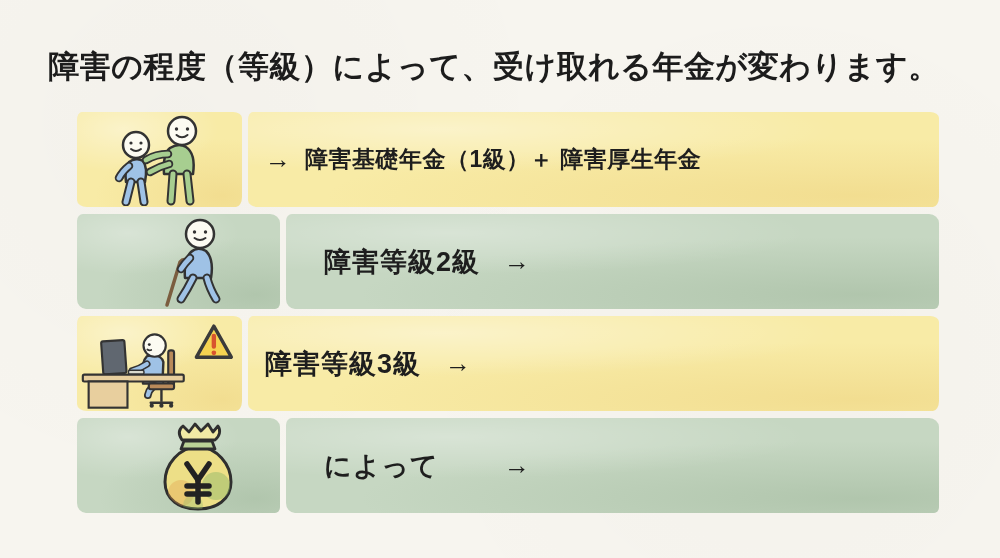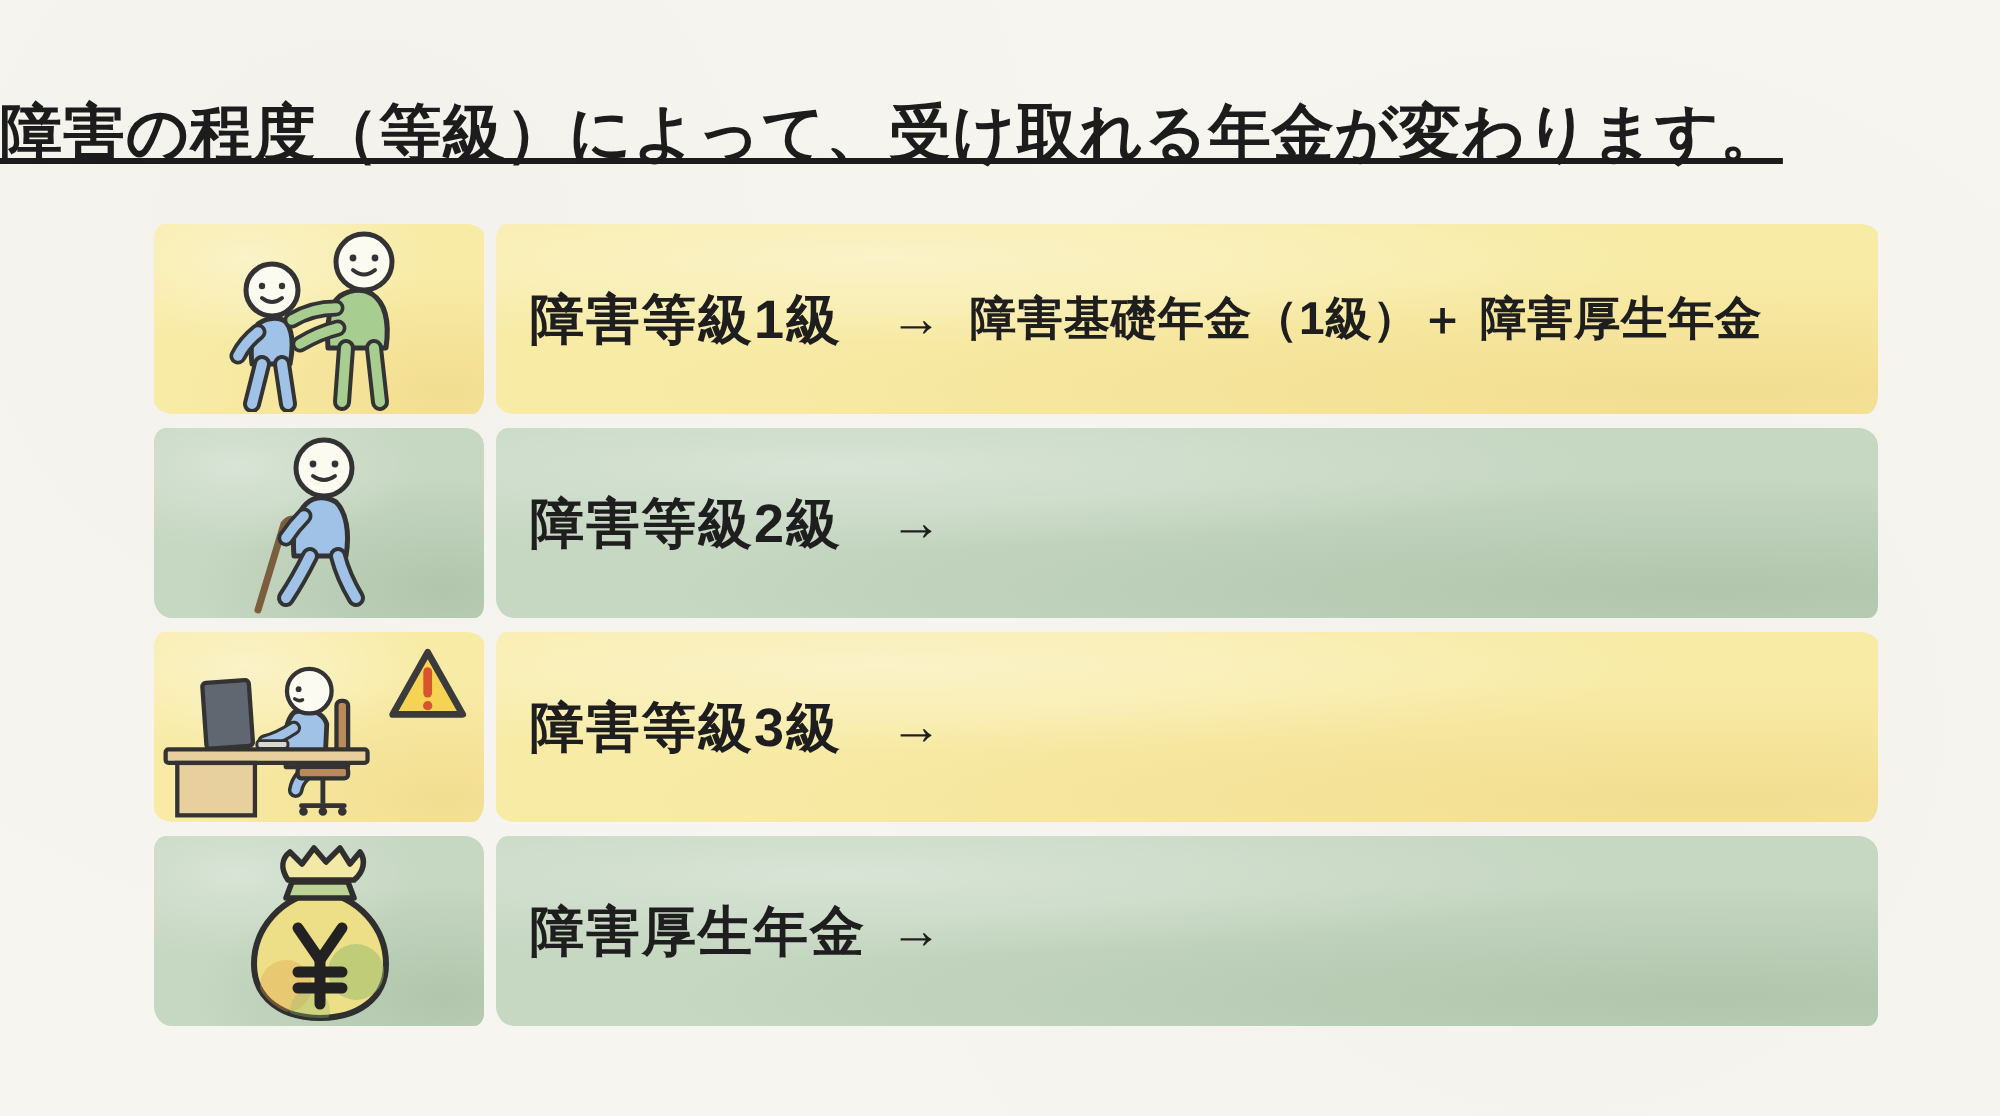--- a/index.html
+++ b/index.html
@@ -7,23 +7,22 @@
     width:1000px;height:558px;position:relative;overflow:hidden;
     background:
       radial-gradient(circle at 18% 22%, rgba(0,0,0,0.016), transparent 42%),
       radial-gradient(circle at 78% 65%, rgba(0,0,0,0.016), transparent 45%),
       #f7f5ef;
     font-family:"Liberation Sans","DejaVu Sans",sans-serif;
     color:#1e1e1e;
   }
   .title{
     position:absolute;top:46px;left:0;right:12px;
-    font-size:31px;font-weight:bold;letter-spacing:0.5px;
+    text-align:center;font-size:31px;font-weight:bold;letter-spacing:0.5px;
     color:#1c1c1c;
-    text-decoration:underline;
   }
   .table{position:absolute;left:77px;top:112px;width:862px;}
   .row{display:flex;gap:6px;margin-bottom:7px;height:95px;}
   .icon-cell{
     width:165px;flex:0 0 165px;display:flex;align-items:center;justify-content:center;
   }
   .content-cell{
     flex:1;display:flex;align-items:center;padding-left:17px;box-sizing:border-box;
   }
   .theme-yellow{
@@ -32,20 +31,21 @@
       radial-gradient(140% 110% at 88% 88%, rgba(226,186,88,0.28) 0%, rgba(226,186,88,0) 55%),
       #f8eba6;
     border-radius:5px 9px 6px 10px / 8px 6px 10px 7px;
   }
   .theme-green{
     background:
       radial-gradient(120% 95% at 25% 20%, rgba(255,255,255,0.32) 0%, rgba(255,255,255,0) 46%),
       radial-gradient(140% 110% at 88% 85%, rgba(116,148,112,0.26) 0%, rgba(116,148,112,0) 55%),
       #c6d7c2;
     border-radius:6px 10px 5px 9px / 7px 9px 6px 10px;
+    padding-left:38px;
   }
   .label{
     width:180px;flex:0 0 180px;font-size:27px;font-weight:bold;letter-spacing:1px;
   }
   .arrow{
     width:40px;flex:0 0 40px;font-size:26px;font-weight:bold;text-align:left;
   }
   .value{font-size:23px;font-weight:bold;line-height:1.35;letter-spacing:0.5px;text-align:right;}
   .value span{display:block;}
   svg .outline{stroke:#333;stroke-width:2.5;stroke-linecap:round;stroke-linejoin:round;}
@@ -85,21 +85,20 @@
           <circle cx="56" cy="29" r="1.6" fill="#333"></circle>
           <path d="M46,35 Q51,39 56,35" stroke="#333" stroke-width="2" fill="none" stroke-linecap="round"></path>
 
           <path d="M83,40 C74,40 66,43 61,46" stroke="#333" stroke-width="8.5" stroke-linecap="round" fill="none"></path>
           <path d="M83,40 C74,40 66,43 61,46" stroke="#a7ce90" stroke-width="4.8" stroke-linecap="round" fill="none"></path>
           <path d="M84,50 C76,52 70,55 65,58" stroke="#333" stroke-width="8.5" stroke-linecap="round" fill="none"></path>
           <path d="M84,50 C76,52 70,55 65,58" stroke="#a7ce90" stroke-width="4.8" stroke-linecap="round" fill="none"></path>
         </svg>
       </div>
       <div class="content-cell theme-yellow">
-        <div class="label">障害等級1級</div>
         <div class="arrow">→</div>
         <div class="value">
           <span>障害基礎年金（1級）＋ 障害厚生年金</span>
           <span></span>
         </div>
       </div>
     </div>
 
     <div class="row">
       <div class="icon-cell theme-green">
@@ -188,19 +187,19 @@
           <g stroke="#222" stroke-width="5.5" stroke-linecap="round" fill="none">
             <path d="M64,44 L75,60"></path>
             <path d="M86,44 L75,60"></path>
             <path d="M75,60 L75,82"></path>
             <path d="M64,66 L86,66"></path>
             <path d="M64,74 L86,74"></path>
           </g>
         </svg>
       </div>
       <div class="content-cell theme-green">
-        <div class="label">障害厚生年金</div>
+        <div class="label">によって</div>
         <div class="arrow">→</div>
       </div>
     </div>
 
   </div>
 </div>
 
 </body></html>

